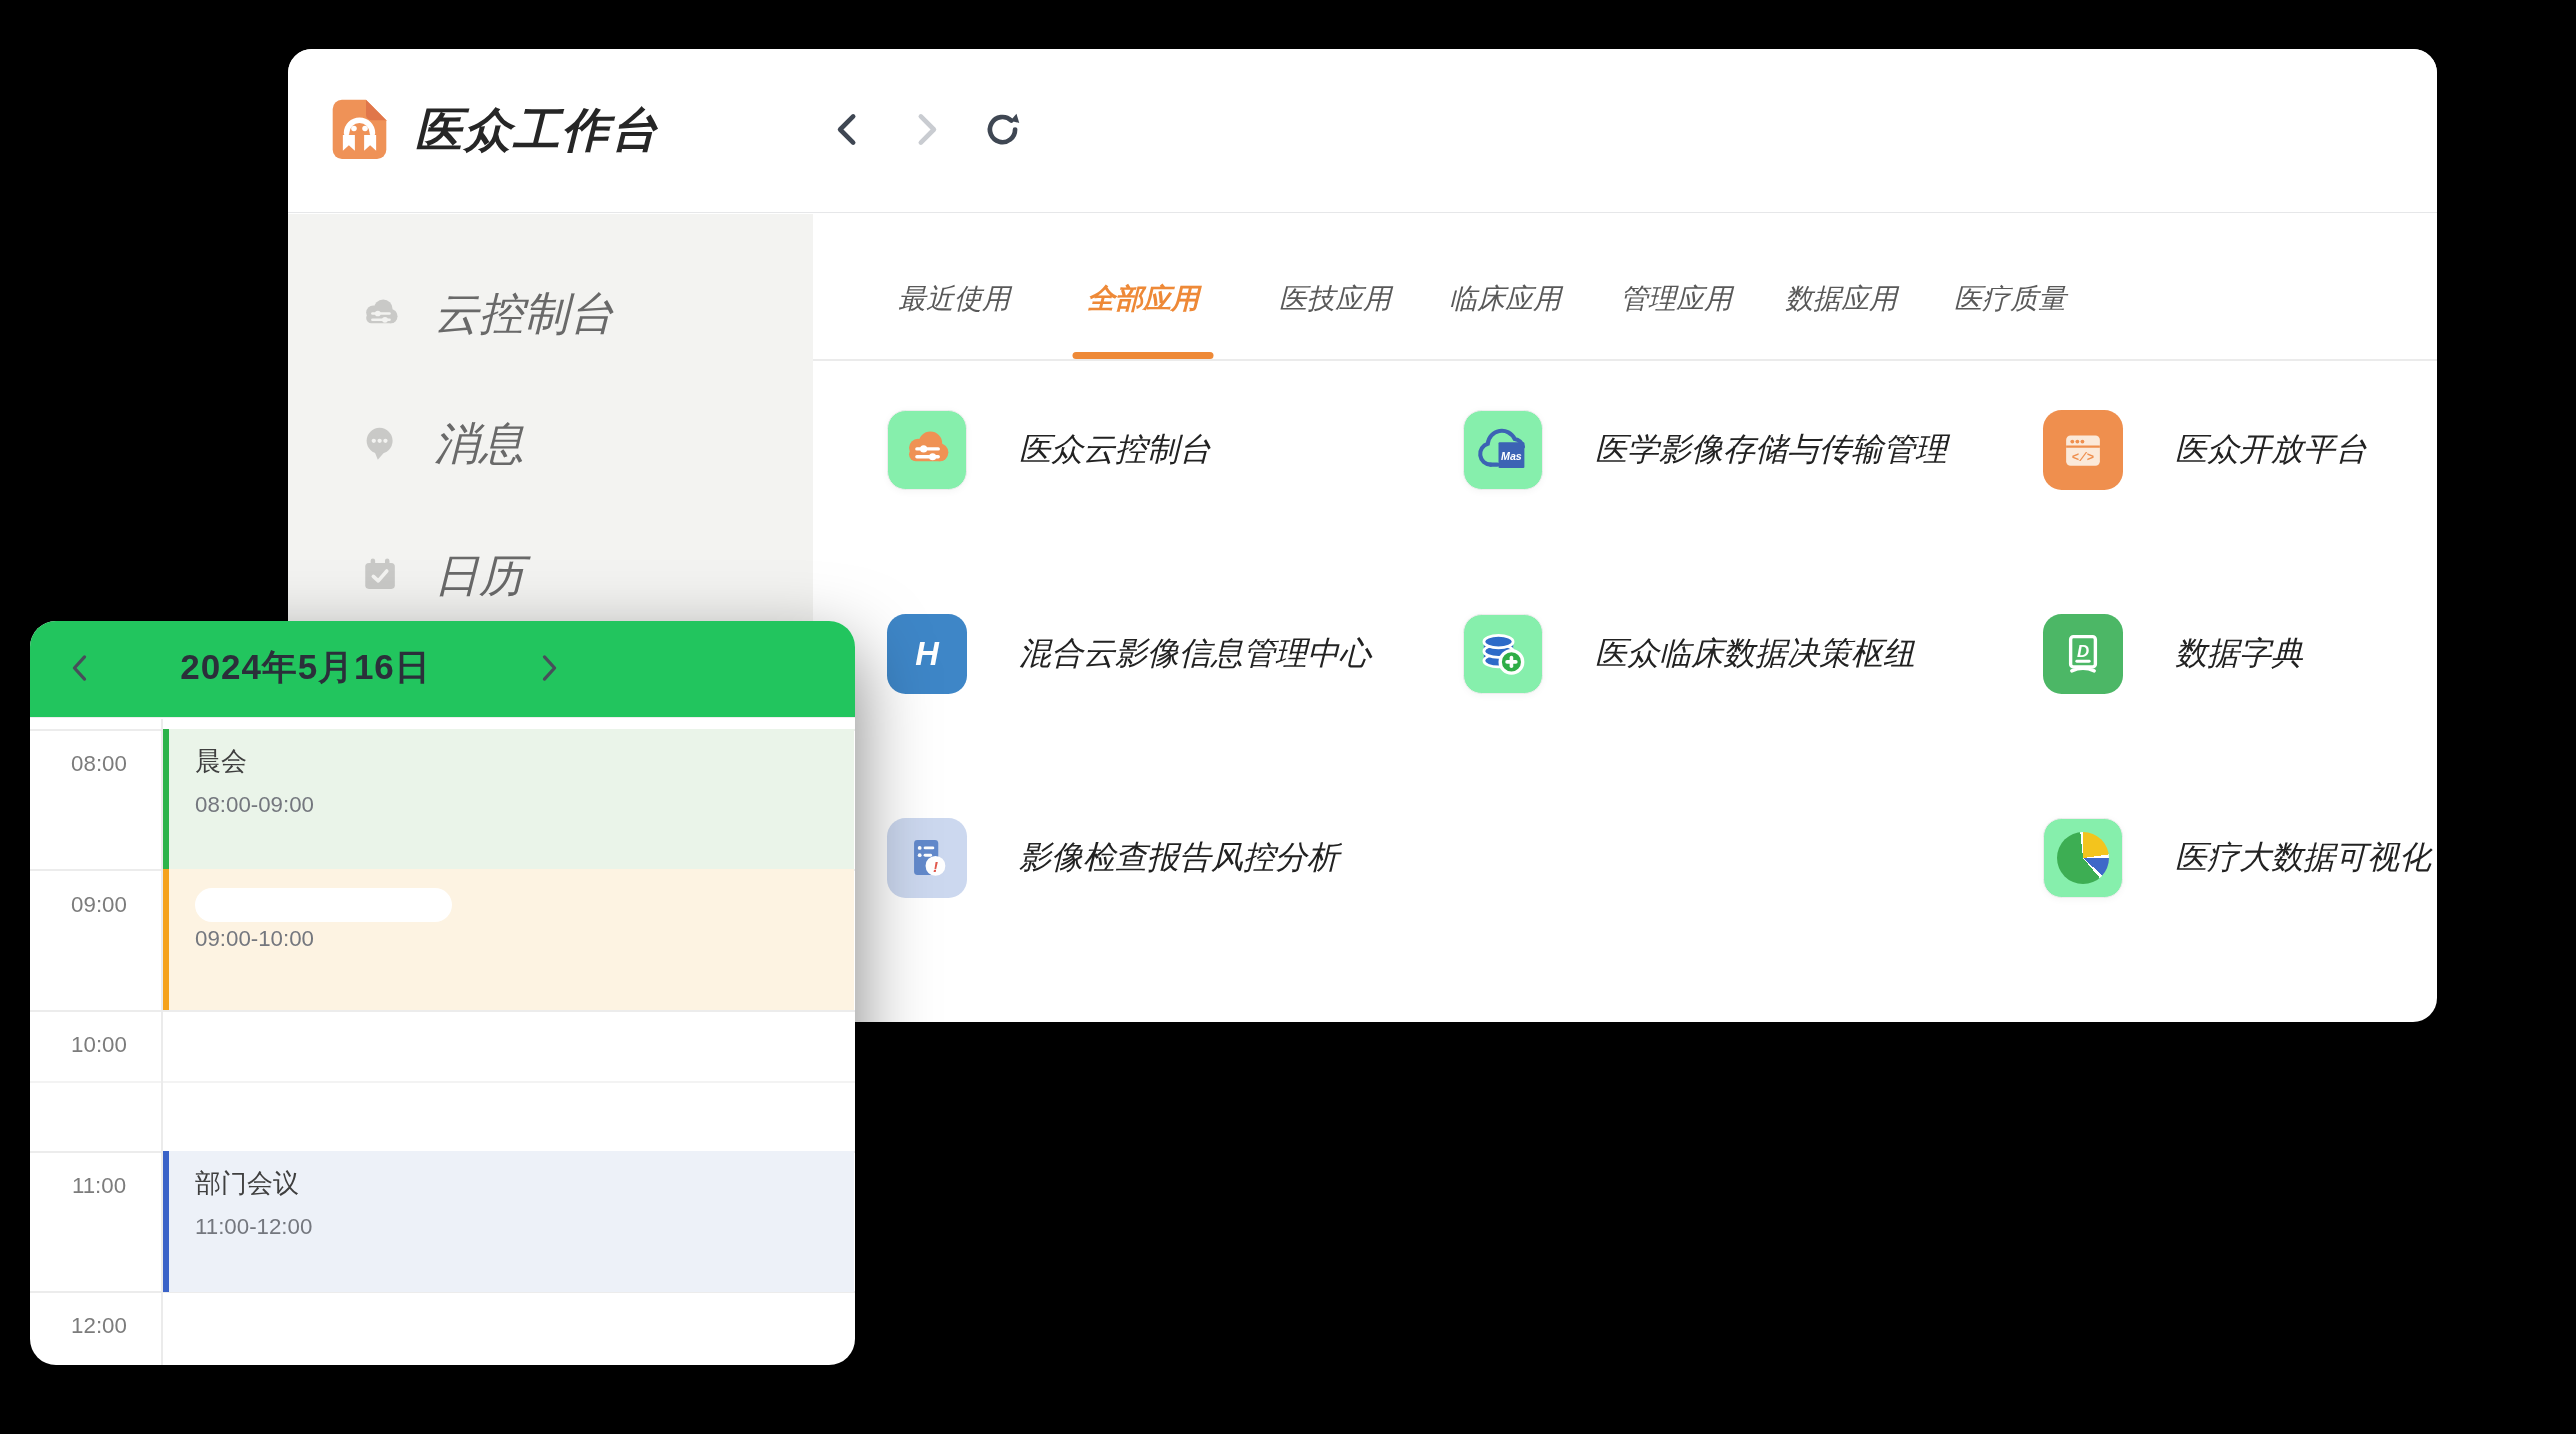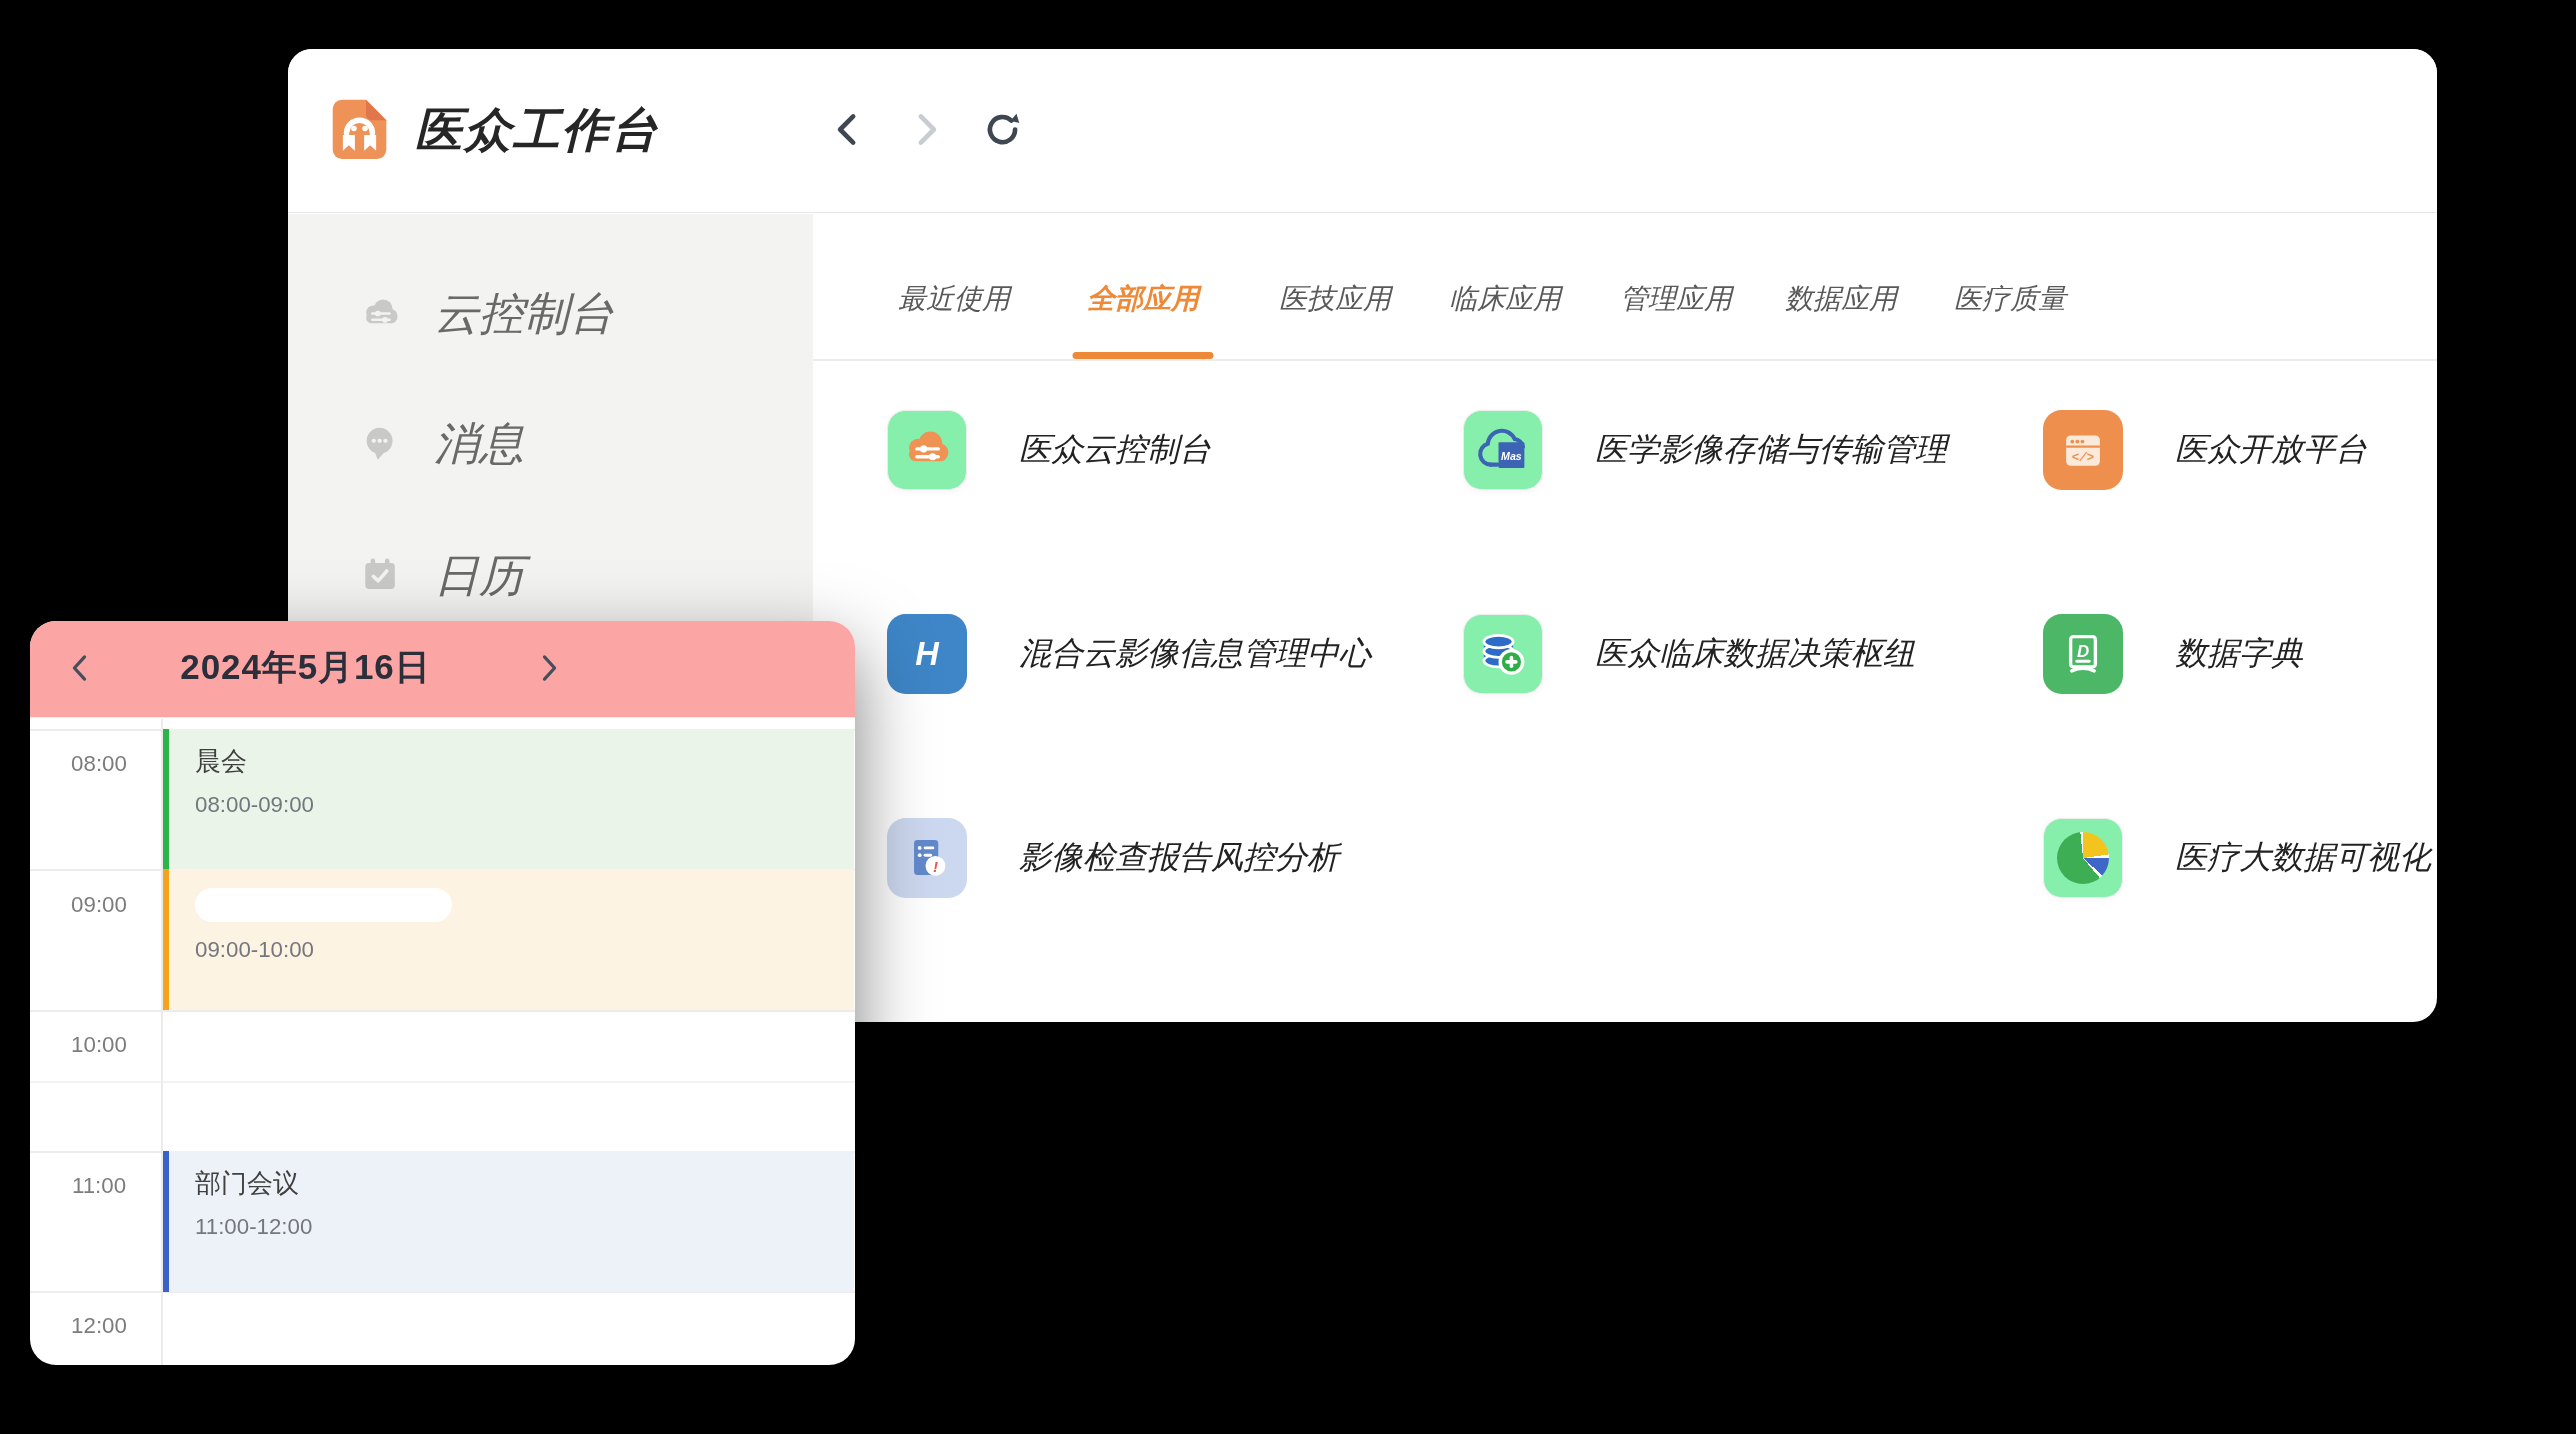--- a/index.html
+++ b/index.html
@@ -30,38 +30,38 @@
   .bg-orange{background:#ef8f4e;}
   .bg-blue{background:#3e86c7;}
   .bg-green{background:#4cb766;}
   .bg-periwinkle{background:#ccd8ef;}
   .app-label{font-size:32px;color:#222;font-weight:500;white-space:nowrap;}
   .pie{width:52px;height:52px;border-radius:50%;
        background:conic-gradient(from 0deg,#f3c41d 0deg 82deg,#fff 82deg 90deg,#3e68c8 90deg 132deg,#fff 132deg 140deg,#3dae53 140deg 354deg,#fff 354deg 360deg);}
   
   .calendar{position:absolute;left:30px;top:621px;width:825px;height:744px;background:#fff;border-radius:26px;
             overflow:hidden;box-shadow:0 28px 74px rgba(0,0,0,.5);z-index:5;}
-  .cal-header{position:absolute;left:0;top:0;right:0;height:96px;border-bottom:1.9px solid #ededed;background:#fca5a5;padding-left:32px;}
+  .cal-header{position:absolute;left:0;top:0;right:0;height:96px;border-bottom:1.9px solid #ededed;background:#22c55e;padding-left:32px;}
   .cal-nav{position:absolute;top:24px;width:45px;height:45px;display:flex;align-items:center;justify-content:center;cursor:pointer;}
   .cal-prev{left:26px;} .cal-next{left:497px;}
   .cal-date{position:absolute;left:91px;top:24px;width:369px;height:45px;display:flex;align-items:center;justify-content:center;
             font-size:35px;font-weight:600;color:#2b2f3a;letter-spacing:0.9px;}
   .hline{position:absolute;left:0;right:0;height:1.9px;background:#ececec;}
   .hline.half{background:#f3f3f3;}
   .gutter-border{position:absolute;left:131px;top:98px;bottom:0;width:1.9px;background:#ebebeb;}
   .time-label{position:absolute;left:0;width:131px;padding-left:7px;box-sizing:border-box;text-align:center;
               font-size:22.3px;color:#7c7c7c;}
   .event{position:absolute;left:133px;width:691px;height:141px;box-sizing:border-box;padding:15px 0 0 26px;cursor:pointer;}
   .event .ev-title{font-size:26px;font-weight:500;color:#3f3f3f;}
   .event .ev-time{font-size:22.3px;color:#74777e;margin-top:13px;}
   .ev-green{top:108px;background:#eaf4e9;border-left:6.5px solid #2cb34a;}
   .ev-orange{top:248px;background:#fdf3e2;border-left:6.5px solid #f5a21c;}
   .ev-blue{top:530px;background:#edf1f8;border-left:6.5px solid #3a63c8;}
   .redacted-pill{width:257px;height:34px;border-radius:17px;background:#fff;margin-top:3.7px;}
-  .ev-orange .ev-time{margin-top:15px;}
+  .ev-orange .ev-time{margin-top:4px;}
 </style>
 </head>
 <body>
 
 <div class="window">
 
   <div class="header">
     <div class="logo">
       <svg width="61" height="61" viewBox="0 0 66 66">
         <path d="M14 2 h26 l22 22 v32 a10 10 0 0 1 -10 10 H14 a10 10 0 0 1 -10 -10 V12 a10 10 0 0 1 10 -10 Z" fill="#ef9257"></path>

